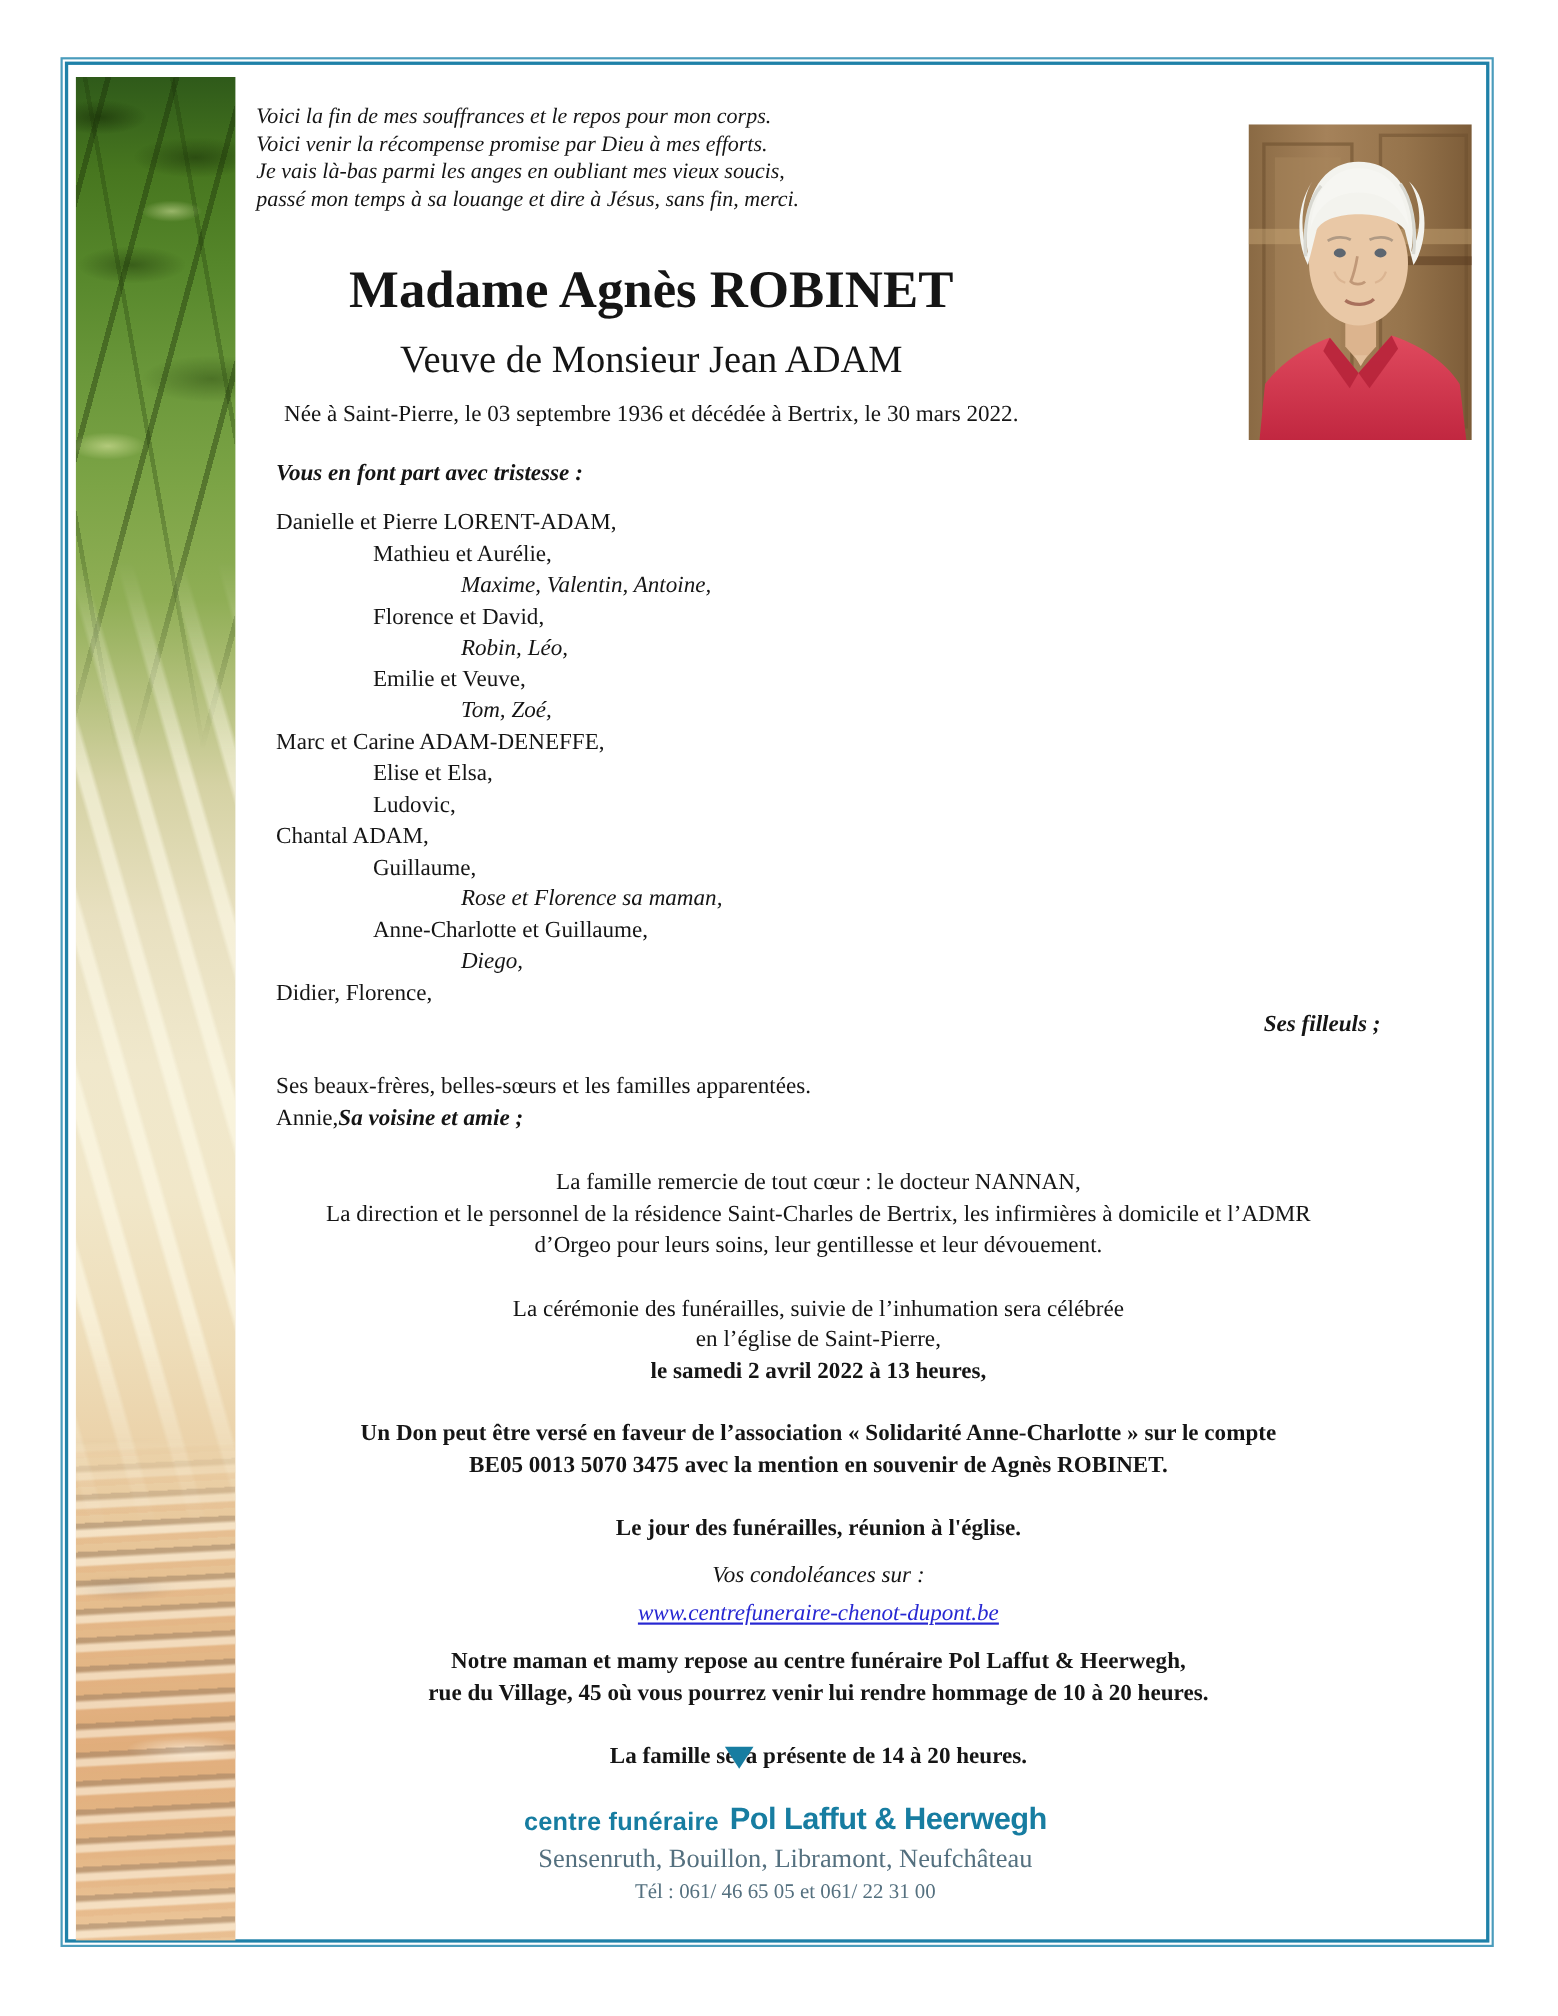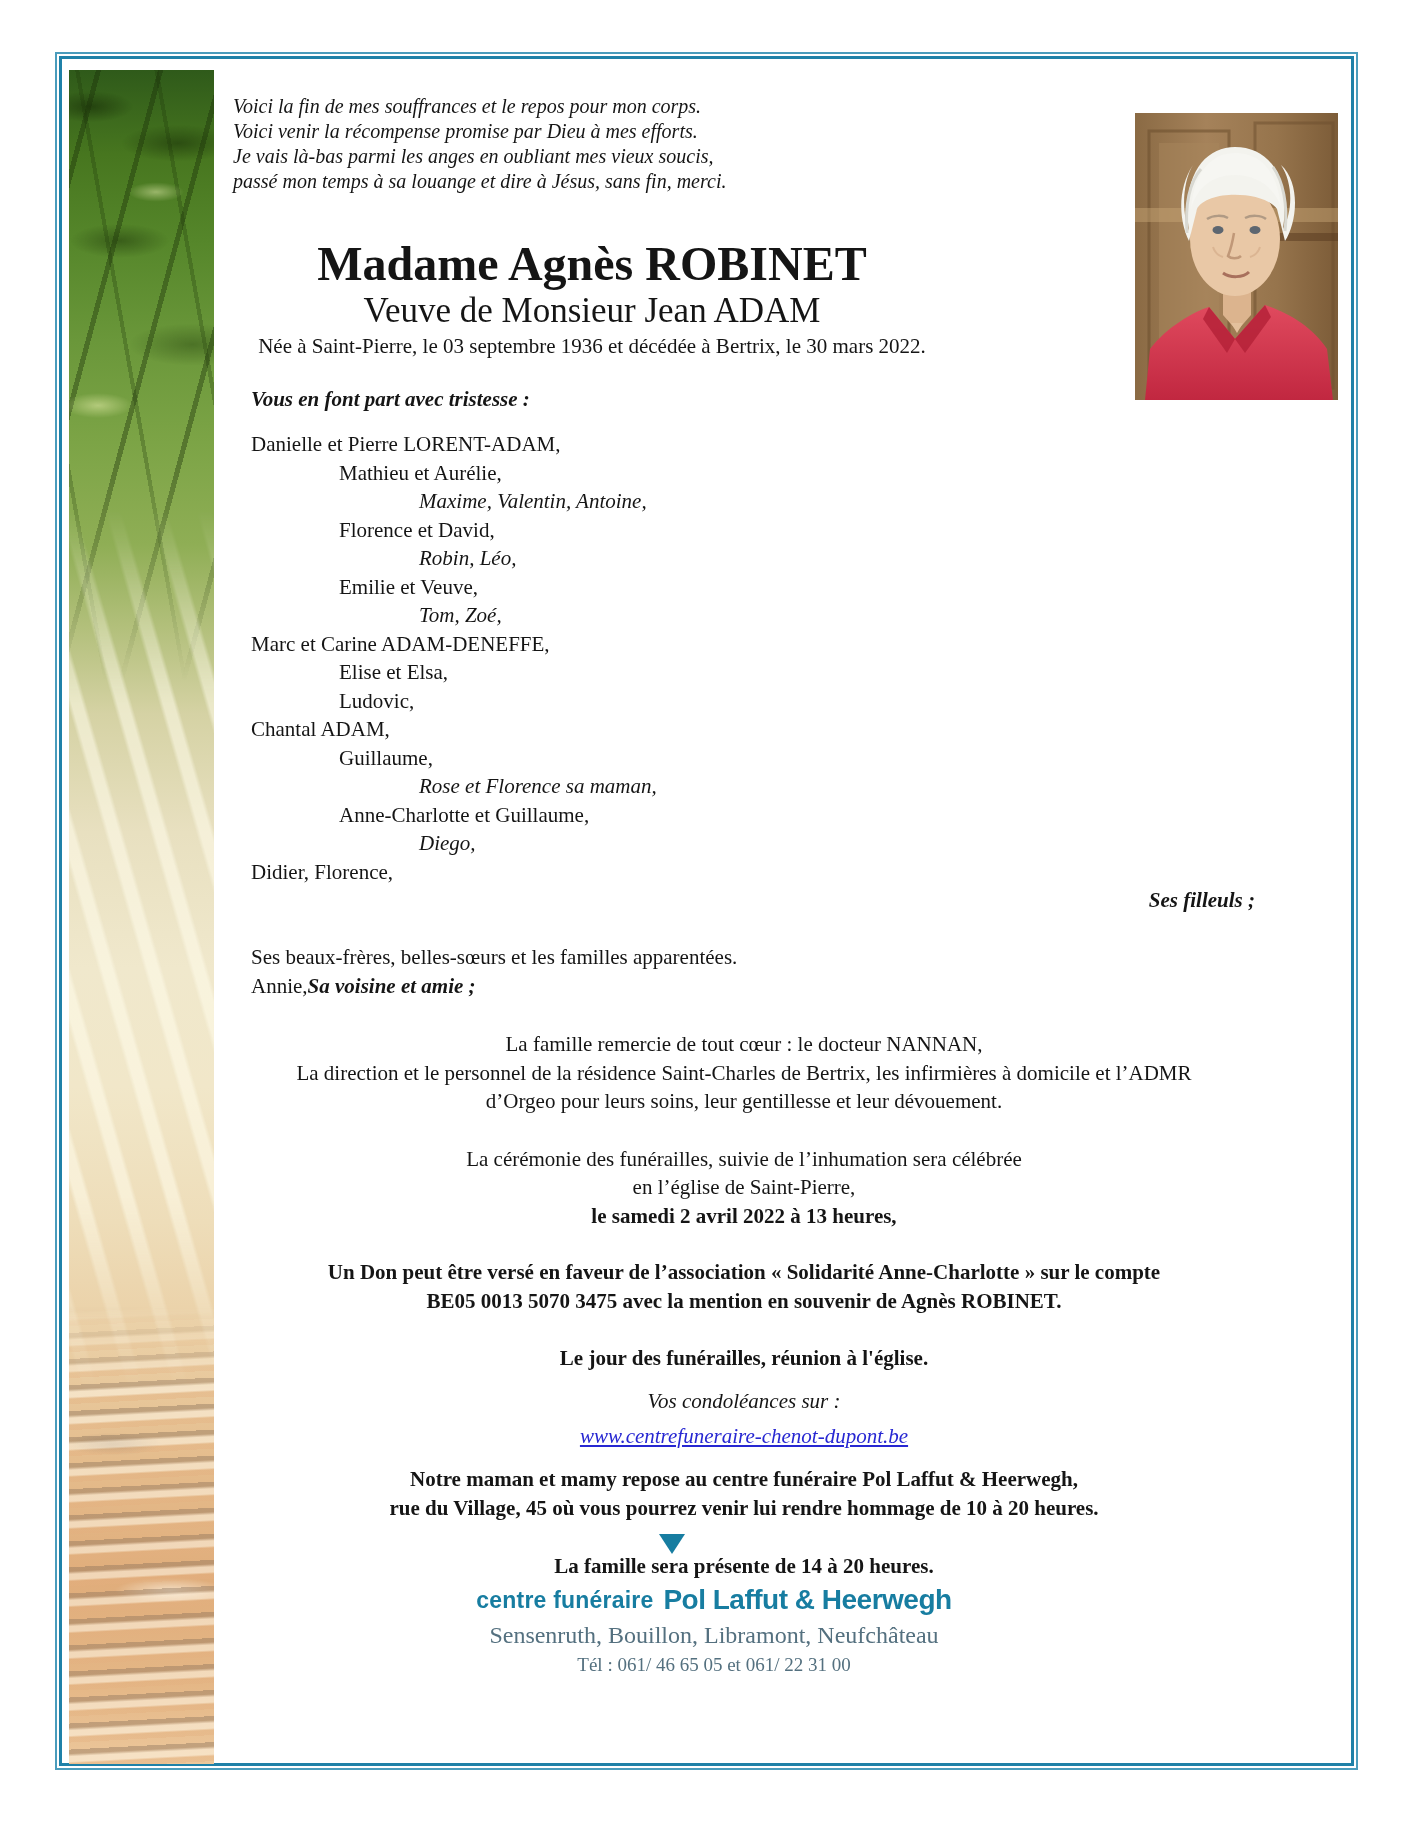--- a/index.html
+++ b/index.html
@@ -57,21 +57,21 @@
     mask-image:linear-gradient(180deg,transparent 0,#000 18%);
   }
   
   .portrait{position:absolute;left:1135px;top:113px;width:203px;height:287px;}
   .portrait svg{display:block;width:100%;height:100%;}
   
   .text-col{position:absolute;left:233px;top:70px;width:1022px;font-size:21px;line-height:28.5px;}
   .verse{margin-top:24px;font-style:italic;font-size:20px;line-height:25px;}
   .title-block{margin-top:44px;width:718px;text-align:center;}
   .main-title{font-size:48px;line-height:52px;font-weight:bold;margin:0;}
-  .sub-title{font-size:35px;line-height:41px;font-weight:normal;margin:0;}
+  .sub-title{font-size:35px;line-height:41px;font-weight:normal;margin:16px;}
   .life-dates{font-size:21px;line-height:27px;margin-top:2px;}
   .intro{margin-top:25px;padding-left:18px;font-weight:bold;font-style:italic;line-height:28px;}
   .family{margin-top:17px;}
   .fam{padding-left:18px;}
   .fam.i1{padding-left:106px;}
   .fam.i2{padding-left:186px;font-style:italic;}
   .role{font-weight:bold;font-style:italic;text-align:right;}
   .plain{padding-left:18px;}
   .inlaws{margin-top:28.5px;}
   .annie-row{display:flex;justify-content:flex-start;}
@@ -81,21 +81,21 @@
   .ceremony{margin-top:29px;}
   .bold{font-weight:bold;}
   .donation{margin-top:28px;font-weight:bold;}
   .reunion{margin-top:29px;font-weight:bold;}
   .condolences{margin-top:11px;font-style:italic;line-height:35px;}
   .condolences a{color:#2727d2;text-decoration:underline;}
   .repose{margin-top:11px;font-weight:bold;line-height:29px;}
   .presence{margin-top:29px;font-weight:bold;}
   
   .logo-row{
-    margin:6px 60px 0 0;display:flex;justify-content:center;align-items:flex-start;
+    margin:30px 60px 0 0;display:flex;justify-content:center;align-items:center;
     font-family:"Liberation Sans", sans-serif;color:#177da1;
   }
   .logo-small{font-size:23px;font-weight:bold;letter-spacing:.2px;}
   .logo-big-wrap{position:relative;margin-left:10px;}
   .logo-big{font-size:28px;font-weight:bold;letter-spacing:-.5px;}
   .logo-triangle{
     position:absolute;left:-4px;top:-52px;width:0;height:0;
     border-left:13px solid transparent;border-right:13px solid transparent;
     border-top:20px solid #177da1;
   }

